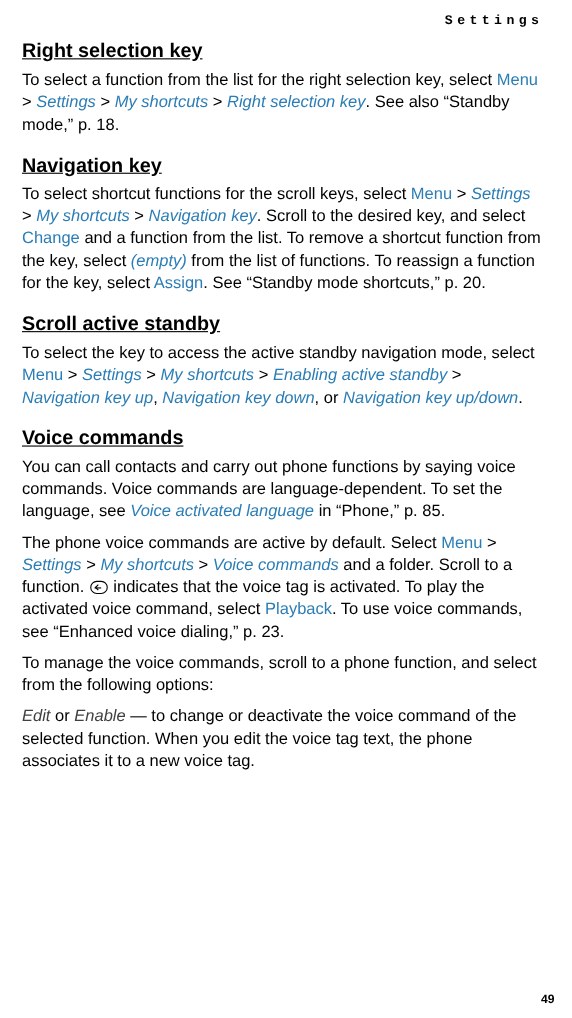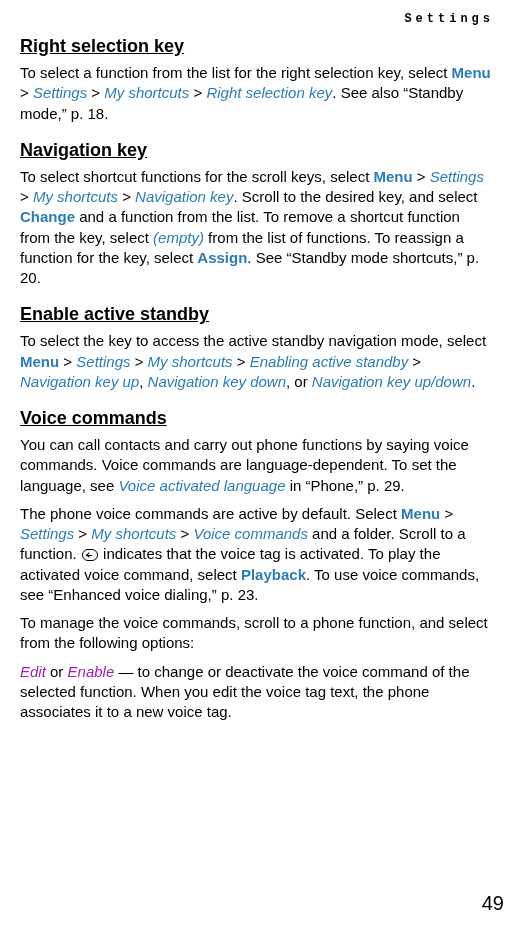--- a/index.html
+++ b/index.html
@@ -26,23 +26,23 @@
     text-decoration: underline;
     margin-top: 16px;
     margin-bottom: 6px;
   }
   .section-title.first { margin-top: 2px; }
   p {
     font-size: 15px;
     line-height: 1.35;
     margin-bottom: 8px;
   }
-  .kw { color: #2b7db5; font-weight: bold; }
+  .kw { color: #2b7db5; font-weight: normal; }
   .ki { color: #2b7db5; font-style: italic; }
-  .ital { font-style: italic; color: #a21caf; }
+  .ital { font-style: italic; color: #404040; }
   .voice-icon {
     display: inline-block;
     width: 16px;
     height: 12px;
     border: 1.3px solid #000;
     border-radius: 6px;
     position: relative;
     vertical-align: middle;
     margin: 0 1px;
   }
@@ -59,47 +59,47 @@
     content: "";
     position: absolute;
     left: 3px; top: 5px;
     width: 6px;
     border-top: 1.3px solid #000;
   }
   .page-num {
     position: absolute;
     bottom: 10px;
     right: 16px;
-    font-size: 20px;
-    font-weight: normal;
+    font-size: 11px;
+    font-weight: bold;
   }
 </style>
 </head>
 <body>
 
 <div class="header">Settings</div>
 
 <h2 class="section-title first">Right selection key</h2>
 <p>
   <span>To select a function from the list for the right selection key, select </span><span class="kw">Menu</span><span> &gt; </span><span class="ki">Settings</span><span> &gt; </span><span class="ki">My shortcuts</span><span> &gt; </span><span class="ki">Right selection key</span><span>. See also “Standby mode,” p. 18.</span>
 </p>
 
 <h2 class="section-title">Navigation key</h2>
 <p>
   <span>To select shortcut functions for the scroll keys, select </span><span class="kw">Menu</span><span> &gt; </span><span class="ki">Settings</span><span> &gt; </span><span class="ki">My shortcuts</span><span> &gt; </span><span class="ki">Navigation key</span><span>. Scroll to the desired key, and select </span><span class="kw">Change</span><span> and a function from the list. To remove a shortcut function from the key, select </span><span class="ki">(empty)</span><span> from the list of functions. To reassign a function for the key, select </span><span class="kw">Assign</span><span>. See “Standby mode shortcuts,” p. 20.</span>
 </p>
 
-<h2 class="section-title">Enable active standby</h2>
+<h2 class="section-title">Scroll active standby</h2>
 <p>
   <span>To select the key to access the active standby navigation mode, select </span><span class="kw">Menu</span><span> &gt; </span><span class="ki">Settings</span><span> &gt; </span><span class="ki">My shortcuts</span><span> &gt; </span><span class="ki">Enabling active standby</span><span> &gt; </span><span class="ki">Navigation key up</span><span>, </span><span class="ki">Navigation key down</span><span>, or </span><span class="ki">Navigation key up/down</span><span>.</span>
 </p>
 
 <h2 class="section-title">Voice commands</h2>
 <p>
-  <span>You can call contacts and carry out phone functions by saying voice commands. Voice commands are language-dependent. To set the language, see </span><span class="ki">Voice activated language</span><span> in “Phone,” p. 29.</span>
+  <span>You can call contacts and carry out phone functions by saying voice commands. Voice commands are language-dependent. To set the language, see </span><span class="ki">Voice activated language</span><span> in “Phone,” p. 85.</span>
 </p>
 <p>
   <span>The phone voice commands are active by default. Select </span><span class="kw">Menu</span><span> &gt; </span><span class="ki">Settings</span><span> &gt; </span><span class="ki">My shortcuts</span><span> &gt; </span><span class="ki">Voice commands</span><span> and a folder. Scroll to a function. </span><span class="voice-icon"></span><span> indicates that the voice tag is activated. To play the activated voice command, select </span><span class="kw">Playback</span><span>. To use voice commands, see “Enhanced voice dialing,” p. 23.</span>
 </p>
 <p>To manage the voice commands, scroll to a phone function, and select from the following options:</p>
 <p>
   <span class="ital">Edit</span><span> or </span><span class="ital">Enable</span><span> — to change or deactivate the voice command of the selected function. When you edit the voice tag text, the phone associates it to a new  voice tag.</span>
 </p>
 
 <div class="page-num">49</div>

